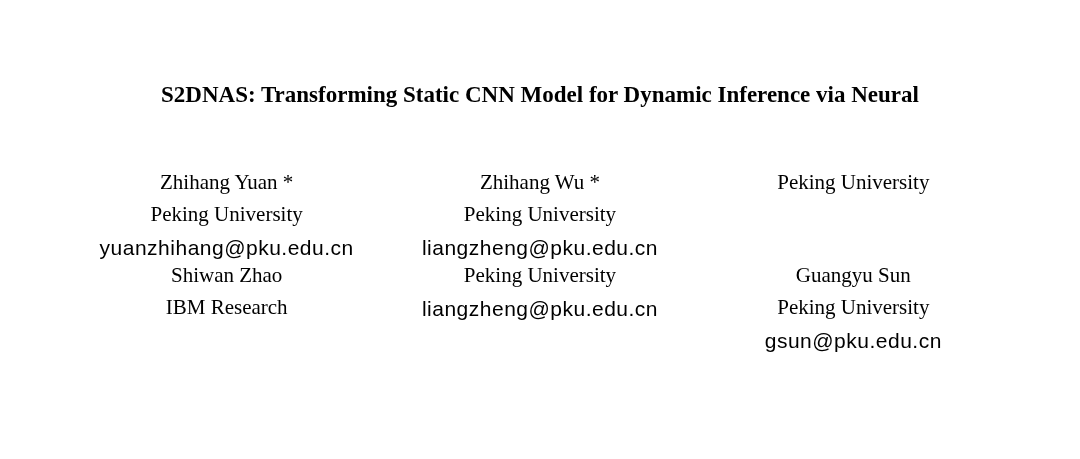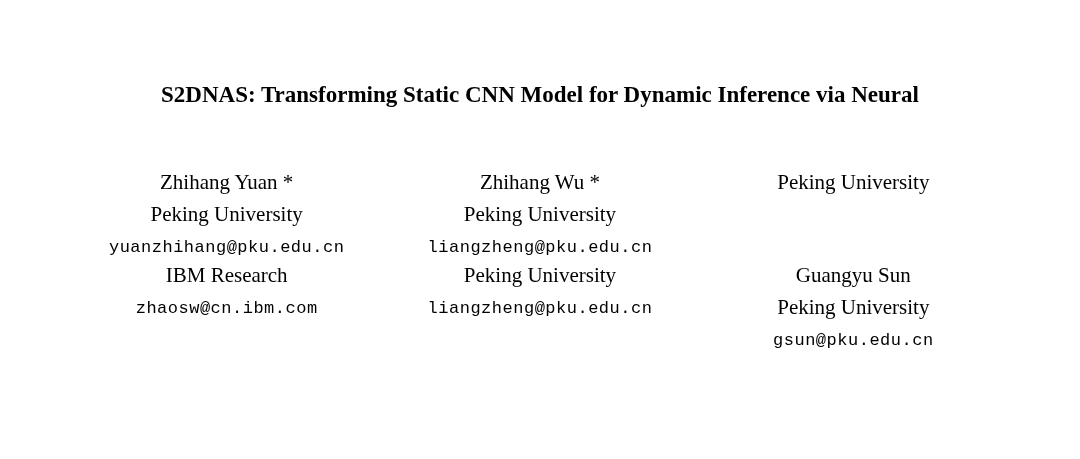--- a/index.html
+++ b/index.html
@@ -39,22 +39,22 @@
   .author-block {
     display: block;
   }
   .author-name,
   .author-affiliation {
     font-size: 21px;
     line-height: 32px;
     white-space: nowrap;
   }
   .author-email {
-    font-family: Liberation Mono, monospace;
-    font-size: 17px;
+    font-family: Liberation Sans, sans-serif;
+    font-size: 21px;
     line-height: 22px;
     margin-top: 7px;
     letter-spacing: 0.5px;
     white-space: nowrap;
   }
 </style>
 </head>
 <body>
 
 <div class="page">
@@ -75,22 +75,22 @@
       <div class="author-name">Zhihang Wu *</div>
       <div class="author-affiliation">Peking University</div>
       <div class="author-email">liangzheng@pku.edu.cn</div>
     </div>
 
     <div class="author-block">
       <div class="author-affiliation">Peking University</div>
     </div>
 
     <div class="author-block">
+      <div class="author-name">Shiwan Zhao</div>
       <div class="author-affiliation">IBM Research</div>
-      <div class="author-email">zhaosw@cn.ibm.com</div>
     </div>
 
     <div class="author-block">
       <div class="author-affiliation">Peking University</div>
       <div class="author-email">liangzheng@pku.edu.cn</div>
     </div>
 
     <div class="author-block">
       <div class="author-name">Guangyu Sun</div>
       <div class="author-affiliation">Peking University</div>

